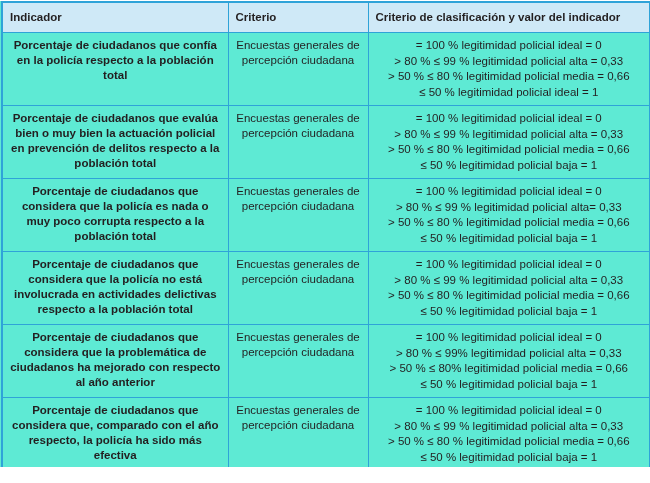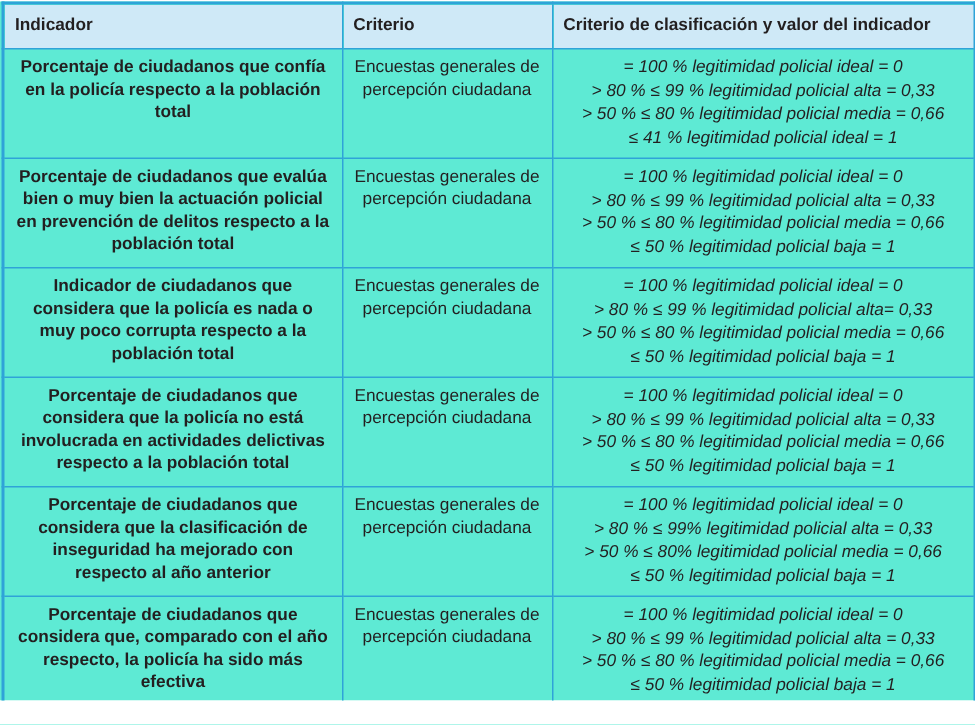--- a/index.html
+++ b/index.html
@@ -50,21 +50,20 @@
       padding-top: 6px;
       padding-bottom: 6px;
       font-weight: bold;
     }
     td.cell-fuentes {
       padding-top: 6px;
     }
     td.cell-criterio {
       padding-top: 6px;
       padding-bottom: 6px;
-      font-style: italic;
     }
     .crit-line {
       white-space: nowrap;
       line-height: 15.5px;
     }
   </style>
 </head>
 <body>
 
 <div class="page">
@@ -83,37 +82,37 @@
     </thead>
     <tbody>
 
       <tr>
         <td class="cell-indicador">Porcentaje de ciudadanos que confía en la policía respecto a la población total</td>
         <td class="cell-fuentes">Encuestas generales de percepción ciudadana</td>
         <td class="cell-criterio">
           <div class="crit-line">= 100 % legitimidad policial ideal = 0</div>
           <div class="crit-line">&gt; 80 % ≤ 99 % legitimidad policial alta = 0,33</div>
           <div class="crit-line">&gt; 50 % ≤ 80 % legitimidad policial media = 0,66</div>
-          <div class="crit-line">≤ 41 % legitimidad policial ideal = 1</div>
+          <div class="crit-line">≤ 50 % legitimidad policial ideal = 1</div>
         </td>
       </tr>
 
       <tr>
         <td class="cell-indicador">Porcentaje de ciudadanos que evalúa bien o muy bien la actuación policial en prevención de delitos respecto a la población total</td>
         <td class="cell-fuentes">Encuestas generales de percepción ciudadana</td>
         <td class="cell-criterio">
           <div class="crit-line">= 100 % legitimidad policial ideal = 0</div>
           <div class="crit-line">&gt; 80 % ≤ 99 % legitimidad policial alta = 0,33</div>
           <div class="crit-line">&gt; 50 % ≤ 80 % legitimidad policial media = 0,66</div>
           <div class="crit-line">≤ 50 % legitimidad policial baja = 1</div>
         </td>
       </tr>
 
       <tr>
-        <td class="cell-indicador">Indicador de ciudadanos que considera que la policía es nada o muy poco corrupta respecto a la población total</td>
+        <td class="cell-indicador">Porcentaje de ciudadanos que considera que la policía es nada o muy poco corrupta respecto a la población total</td>
         <td class="cell-fuentes">Encuestas generales de percepción ciudadana</td>
         <td class="cell-criterio">
           <div class="crit-line">= 100 % legitimidad policial ideal = 0</div>
           <div class="crit-line">&gt; 80 % ≤ 99 % legitimidad policial alta= 0,33</div>
           <div class="crit-line">&gt; 50 % ≤ 80 % legitimidad policial media = 0,66</div>
           <div class="crit-line">≤ 50 % legitimidad policial baja = 1</div>
         </td>
       </tr>
 
       <tr>
@@ -121,21 +120,21 @@
         <td class="cell-fuentes">Encuestas generales de percepción ciudadana</td>
         <td class="cell-criterio">
           <div class="crit-line">= 100 % legitimidad policial ideal = 0</div>
           <div class="crit-line">&gt; 80 % ≤ 99 % legitimidad policial alta = 0,33</div>
           <div class="crit-line">&gt; 50 % ≤ 80 % legitimidad policial media = 0,66</div>
           <div class="crit-line">≤ 50 % legitimidad policial baja = 1</div>
         </td>
       </tr>
 
       <tr>
-        <td class="cell-indicador">Porcentaje de ciudadanos que considera que la clasificación de inseguridad ha mejorado con respecto al año anterior</td>
+        <td class="cell-indicador">Porcentaje de ciudadanos que considera que la problemática de ciudadanos ha mejorado con respecto al año anterior</td>
         <td class="cell-fuentes">Encuestas generales de percepción ciudadana</td>
         <td class="cell-criterio">
           <div class="crit-line">= 100 % legitimidad policial ideal = 0</div>
           <div class="crit-line">&gt; 80 % ≤ 99% legitimidad policial alta = 0,33</div>
           <div class="crit-line">&gt; 50 % ≤ 80% legitimidad policial media = 0,66</div>
           <div class="crit-line">≤ 50 % legitimidad policial baja = 1</div>
         </td>
       </tr>
 
       <tr>

